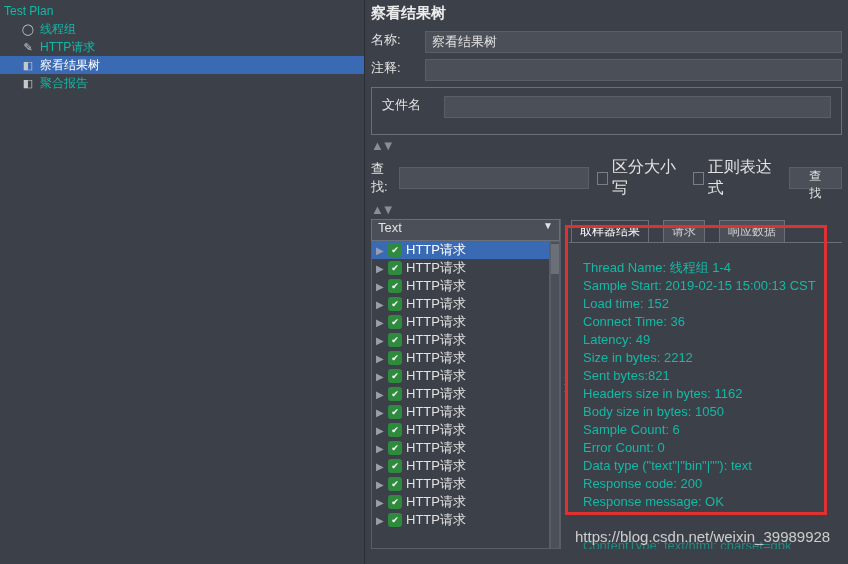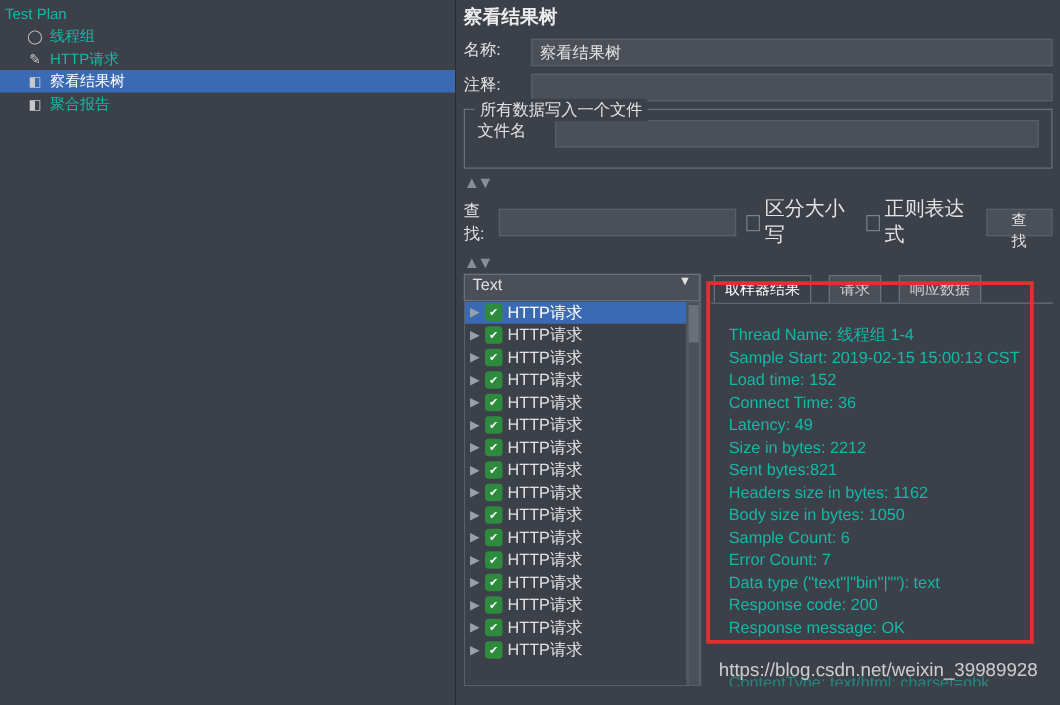--- a/index.html
+++ b/index.html
@@ -86,21 +86,20 @@
     <div class="form-row">
       <span class="form-label">名称:</span>
       <input class="form-input" value="察看结果树" style="">
     </div>
     <div class="form-row">
       <span class="form-label">注释:</span>
       <input class="form-input" style="">
     </div>
 
     <div class="fieldset">
-      <span class="fieldset-legend">所有数据写入一个文件</span>
       <div class="form-row">
         <span class="form-label" style="width:50px">文件名</span>
         <input class="form-input" style="">
       </div>
     </div>
     <div class="arrows">▲▼</div>
 
     <div class="search-bar">
       <span>查找:</span>
       <input class="search-input" style="">
@@ -221,21 +220,21 @@
               <div class="detail-line">Thread Name: 线程组 1-4</div>
               <div class="detail-line">Sample Start: 2019-02-15 15:00:13 CST</div>
               <div class="detail-line">Load time: 152</div>
               <div class="detail-line">Connect Time: 36</div>
               <div class="detail-line">Latency: 49</div>
               <div class="detail-line">Size in bytes: 2212</div>
               <div class="detail-line">Sent bytes:821</div>
               <div class="detail-line">Headers size in bytes: 1162</div>
               <div class="detail-line">Body size in bytes: 1050</div>
               <div class="detail-line">Sample Count: 6</div>
-              <div class="detail-line">Error Count: 7</div>
+              <div class="detail-line">Error Count: 0</div>
               <div class="detail-line">Data type ("text"|"bin"|""): text</div>
               <div class="detail-line">Response code: 200</div>
               <div class="detail-line">Response message: OK</div>
             </div>
           <div style="height:26px"></div>
           <div class="detail-line" style="opacity:0.6">ContentType: text/html; charset=gbk</div>
         </div>
       </div>
     </div>
 

